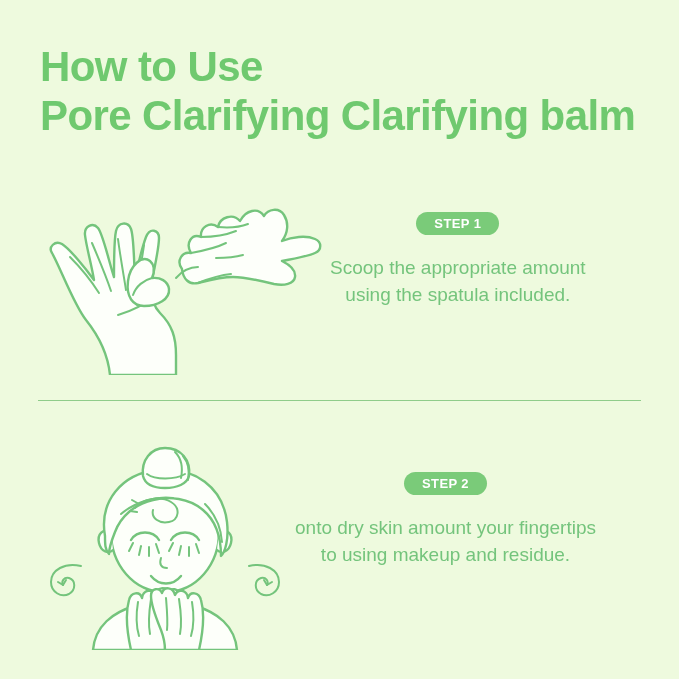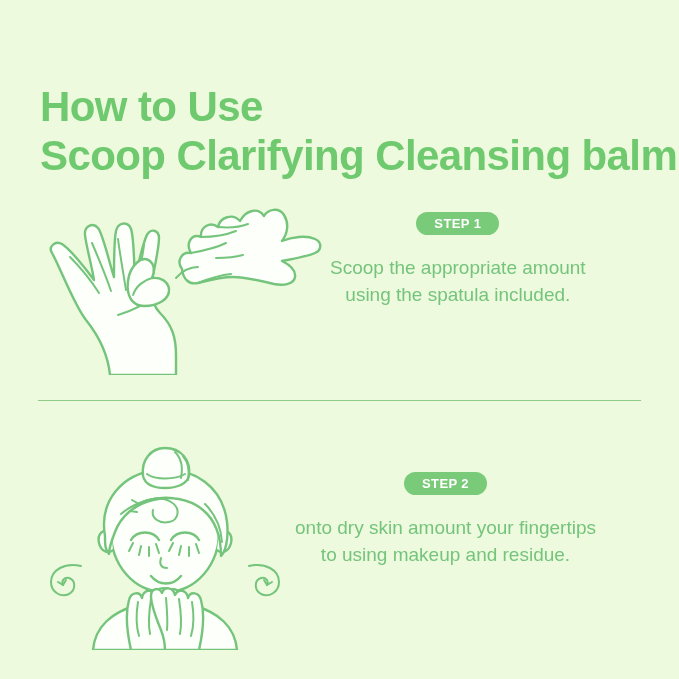--- a/index.html
+++ b/index.html
@@ -18,21 +18,20 @@
     height: 679px;
     background: #EEFADE;
   }
 
   
   #title-block {
     position: absolute;
     left: 40px;
     top: 42px;
     width: 620px;
-    margin-top: 40px;
   }
   .title-line {
     color: #6FC96F;
     font-weight: bold;
     font-size: 42px;
     line-height: 49px;
     letter-spacing: -0.6px;
     white-space: nowrap;
   }
 
@@ -107,21 +106,21 @@
   .ill .thin { stroke-width: 2; }
   .ill .hair { stroke-width: 2.4; }
 </style>
 </head>
 <body>
 
 <div id="page">
 
   <div id="title-block">
     <div class="title-line">How to Use</div>
-    <div class="title-line">Scoop Clarifying Cleansing balm</div>
+    <div class="title-line">Pore Clarifying Clarifying balm</div>
   </div>
 
   <div class="step-section" id="step-1-section">
 
     <div class="step-art" id="step-1-art">
       <svg class="ill" width="300" height="190" viewBox="0 0 300 190" aria-hidden="true">
 
         <path class="fillwhite" d="M22 68 C18 62 25 55 32 59 C40 64 56 84 64 95
                  C62 82 56 60 55 50 C54 41 63 37 68 43 C73 49 79 77 84 92
                  C84 78 84 55 86 46 C88 37 98 36 101 44 C104 52 104 80 105 94

